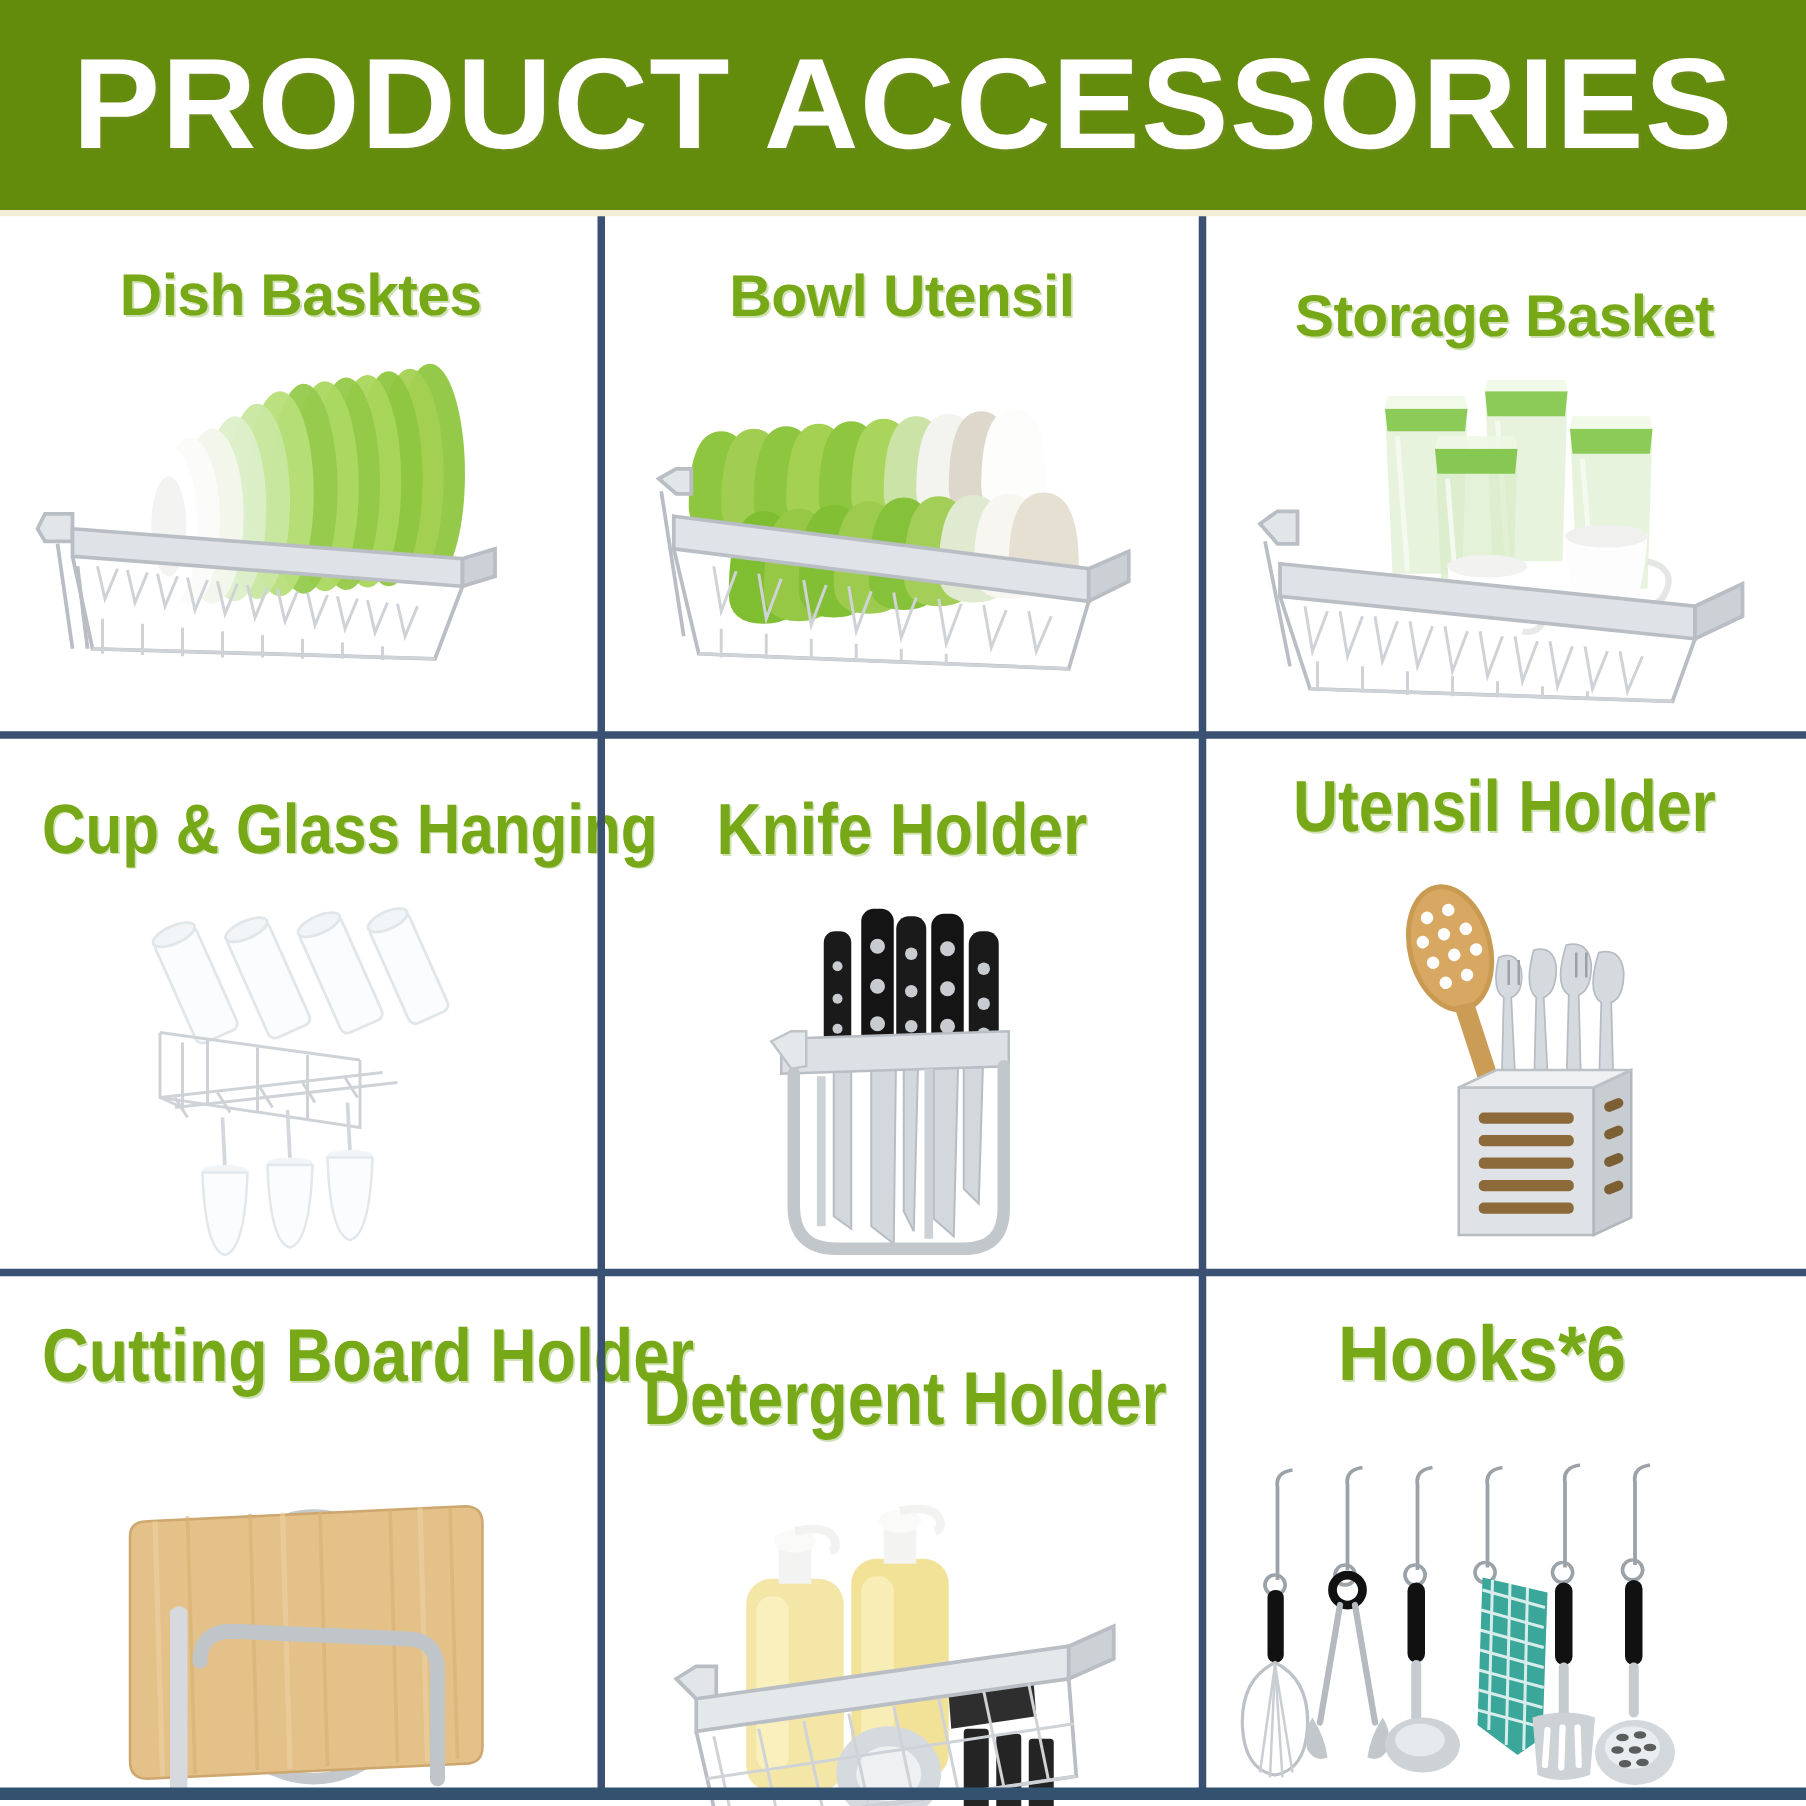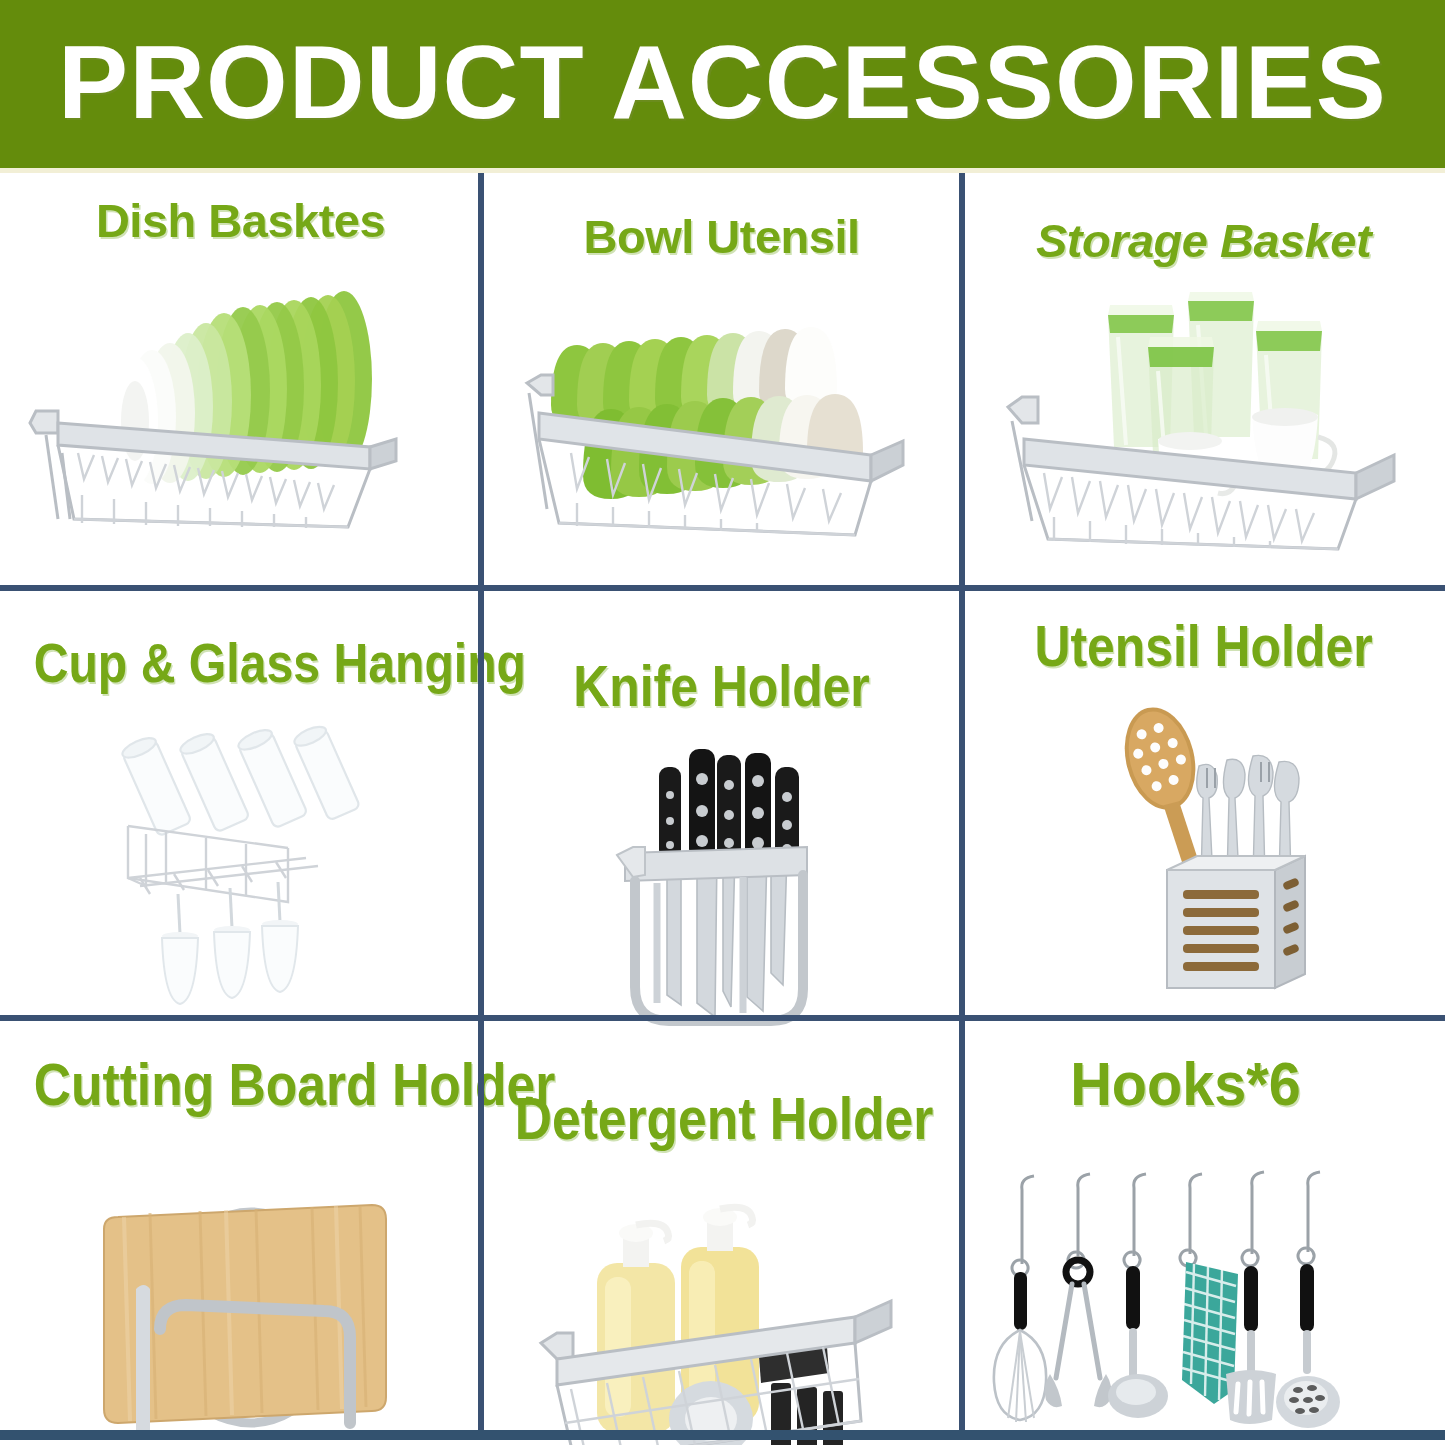--- a/index.html
+++ b/index.html
@@ -14,23 +14,23 @@
     letter-spacing:1px;transform:scaleX(1.02);transform-origin:center;
     text-shadow:2px 2px 0 rgba(120,140,60,.35);white-space:nowrap;}
   .header-underline{position:absolute;left:0;top:168px;width:1445px;height:5px;
     background:#f2efd6;}
 
   
   .grid{position:absolute;left:0;top:173px;width:1445px;height:1265px;}
   .cell{position:absolute;box-sizing:border-box;}
   .c0{left:0;top:0;width:481px;height:415px;}
   .c1{left:481px;top:0;width:481px;height:415px;}
-  .c2{left:962px;top:4px;width:483px;height:415px;font-style:italic;}
+  .c2{left:962px;top:16px;width:483px;height:415px;}
   .c3{left:0;top:415px;width:481px;height:430px;}
-  .c4{left:481px;top:437px;width:481px;height:430px;}
+  .c4{left:481px;top:415px;width:481px;height:430px;}
   .c5{left:962px;top:397px;width:483px;height:430px;}
   .c6{left:0;top:845px;width:481px;height:420px;}
   .c7{left:481px;top:879px;width:481px;height:420px;}
   .c8{left:944px;top:845px;width:483px;height:420px;}
 
   .vline{position:absolute;width:6px;background:#3a5173;}
   .v1{left:478px;top:173px;height:1265px;}
   .v2{left:959px;top:173px;height:1265px;}
   .hline{position:absolute;height:6px;background:#3a5173;left:0;width:1445px;}
   .hbottom{position:absolute;left:0;top:1430px;width:1445px;height:10px;background:#33526f;}
@@ -58,21 +58,21 @@
 <div id="page">
 
   <div class="header">
     <div class="header-title">PRODUCT ACCESSORIES</div>
   </div>
   <div class="header-underline"></div>
 
   <div class="grid">
 
     <div class="cell c0">
-      <div class="label lbl-wide" style="top:20px;font-size:47px;">Dish Basktes</div>
+      <div class="label lbl-wide" style="top:35px;font-size:47px;">Dish Basktes</div>
       <div class="art" style="left:18px;top:110px;width:445px;height:260px;">
         <svg width="445" height="260" viewBox="0 0 445 260">
 
           <g>
             <ellipse cx="326" cy="96" rx="28" ry="88" fill="#8ec63f" opacity=".95"></ellipse>
             <ellipse cx="310" cy="98" rx="27" ry="86" fill="#a4d152" opacity=".95"></ellipse>
             <ellipse cx="293" cy="100" rx="27" ry="86" fill="#8ec63f" opacity=".95"></ellipse>
             <ellipse cx="276" cy="102" rx="27" ry="85" fill="#a9d65c" opacity=".95"></ellipse>
             <ellipse cx="259" cy="104" rx="27" ry="85" fill="#93c948" opacity=".95"></ellipse>
             <ellipse cx="242" cy="106" rx="27" ry="84" fill="#abd862" opacity=".95"></ellipse>

